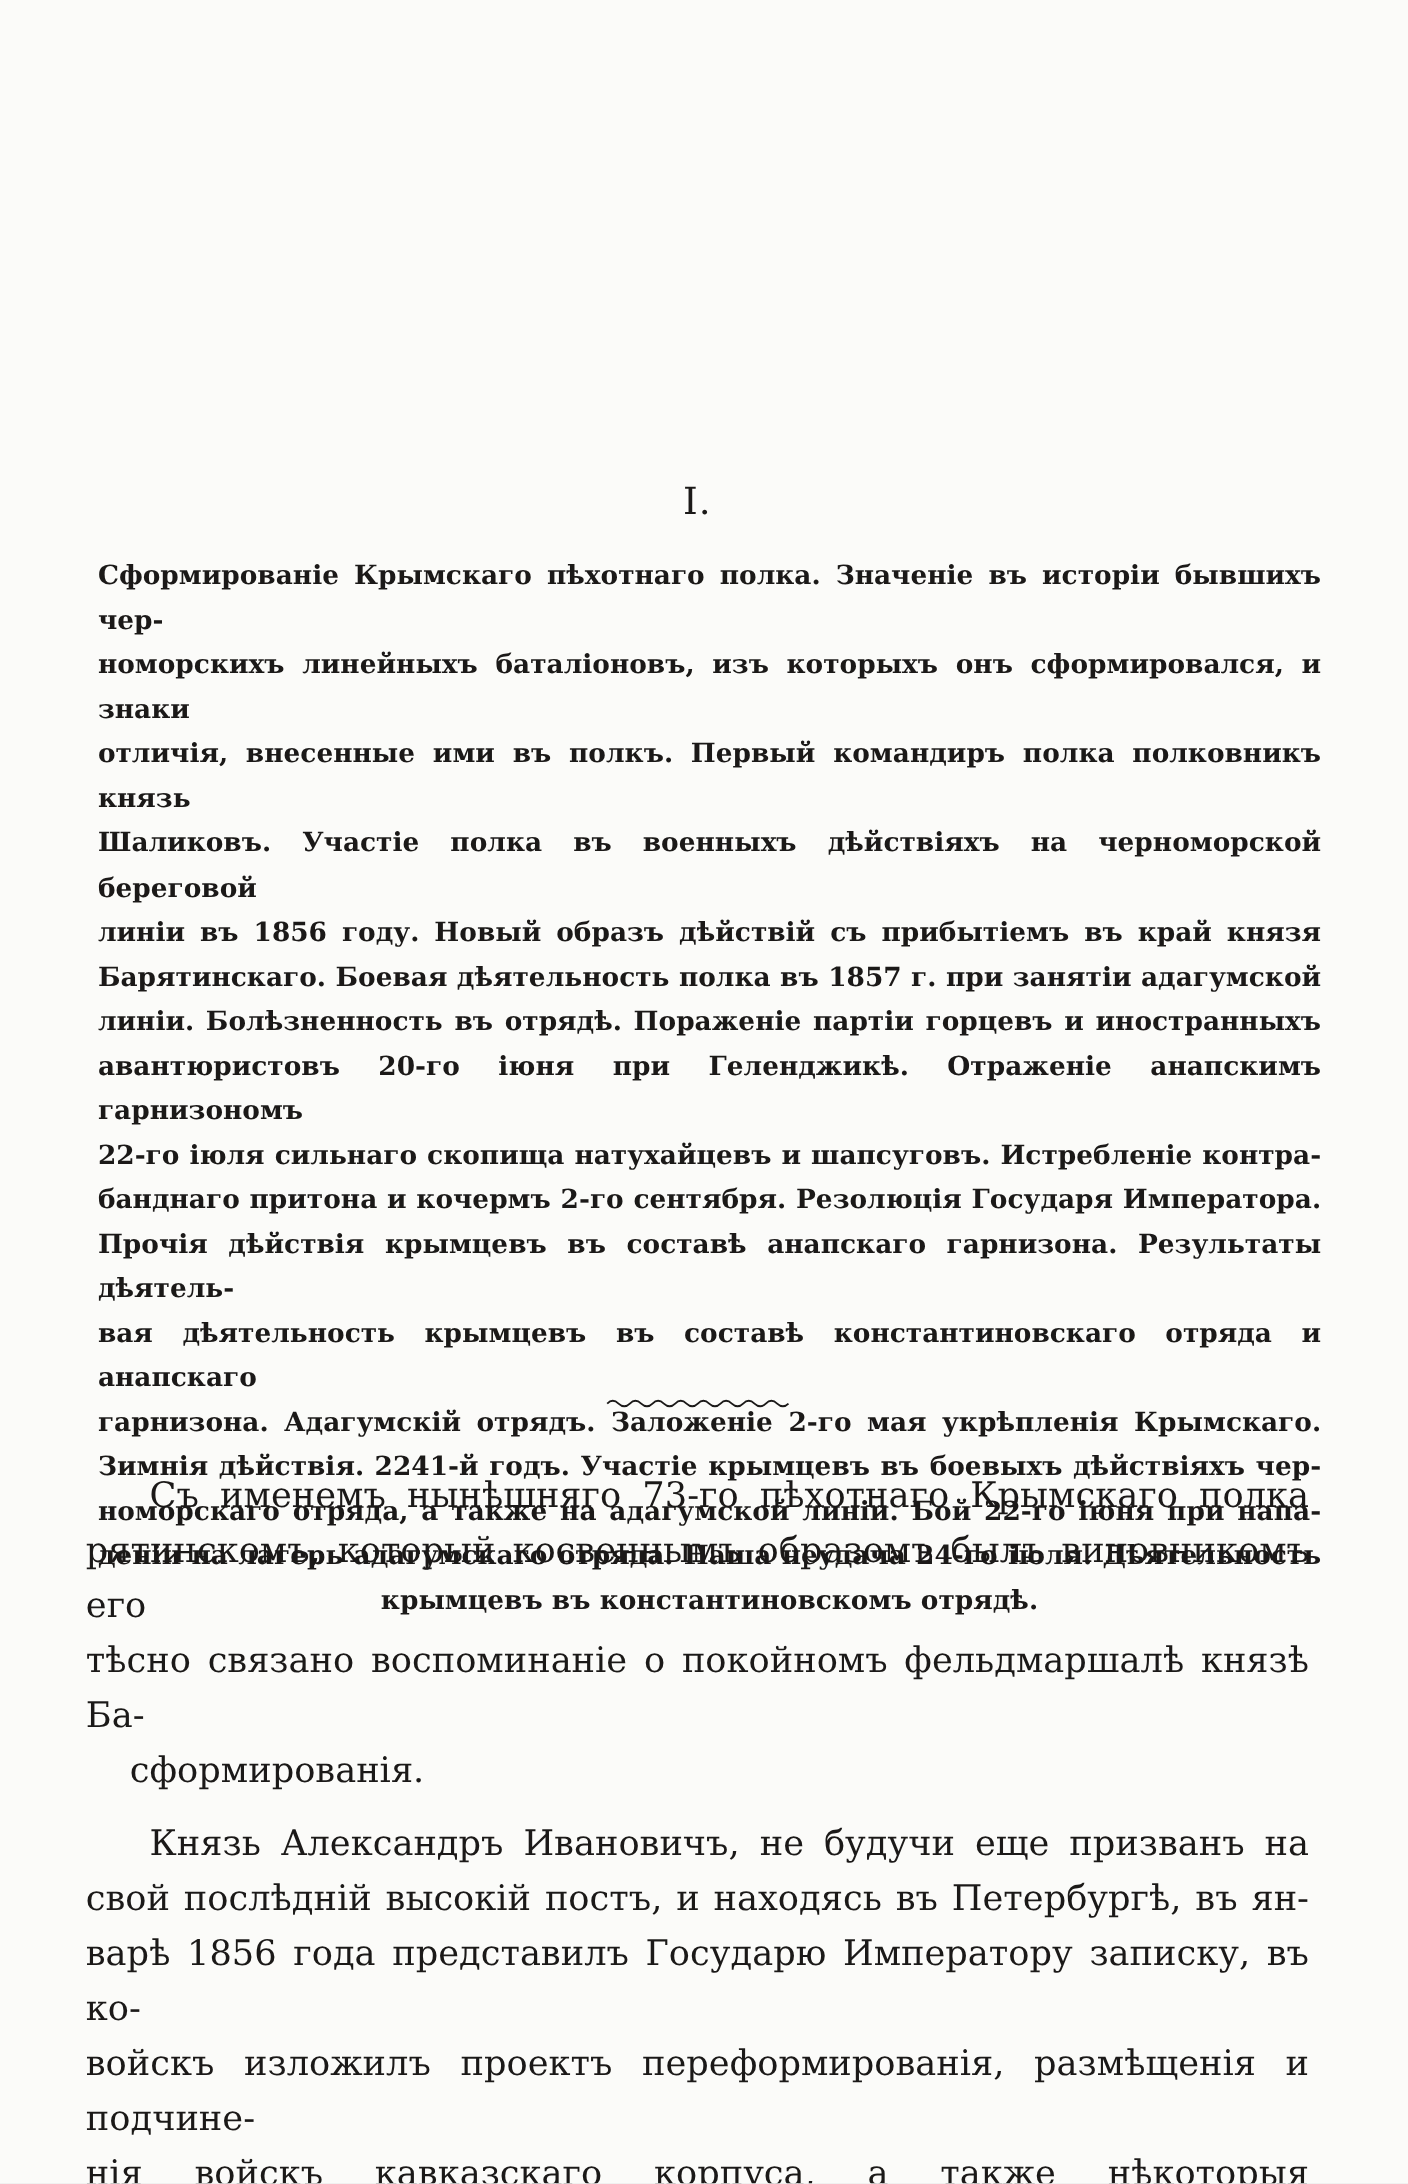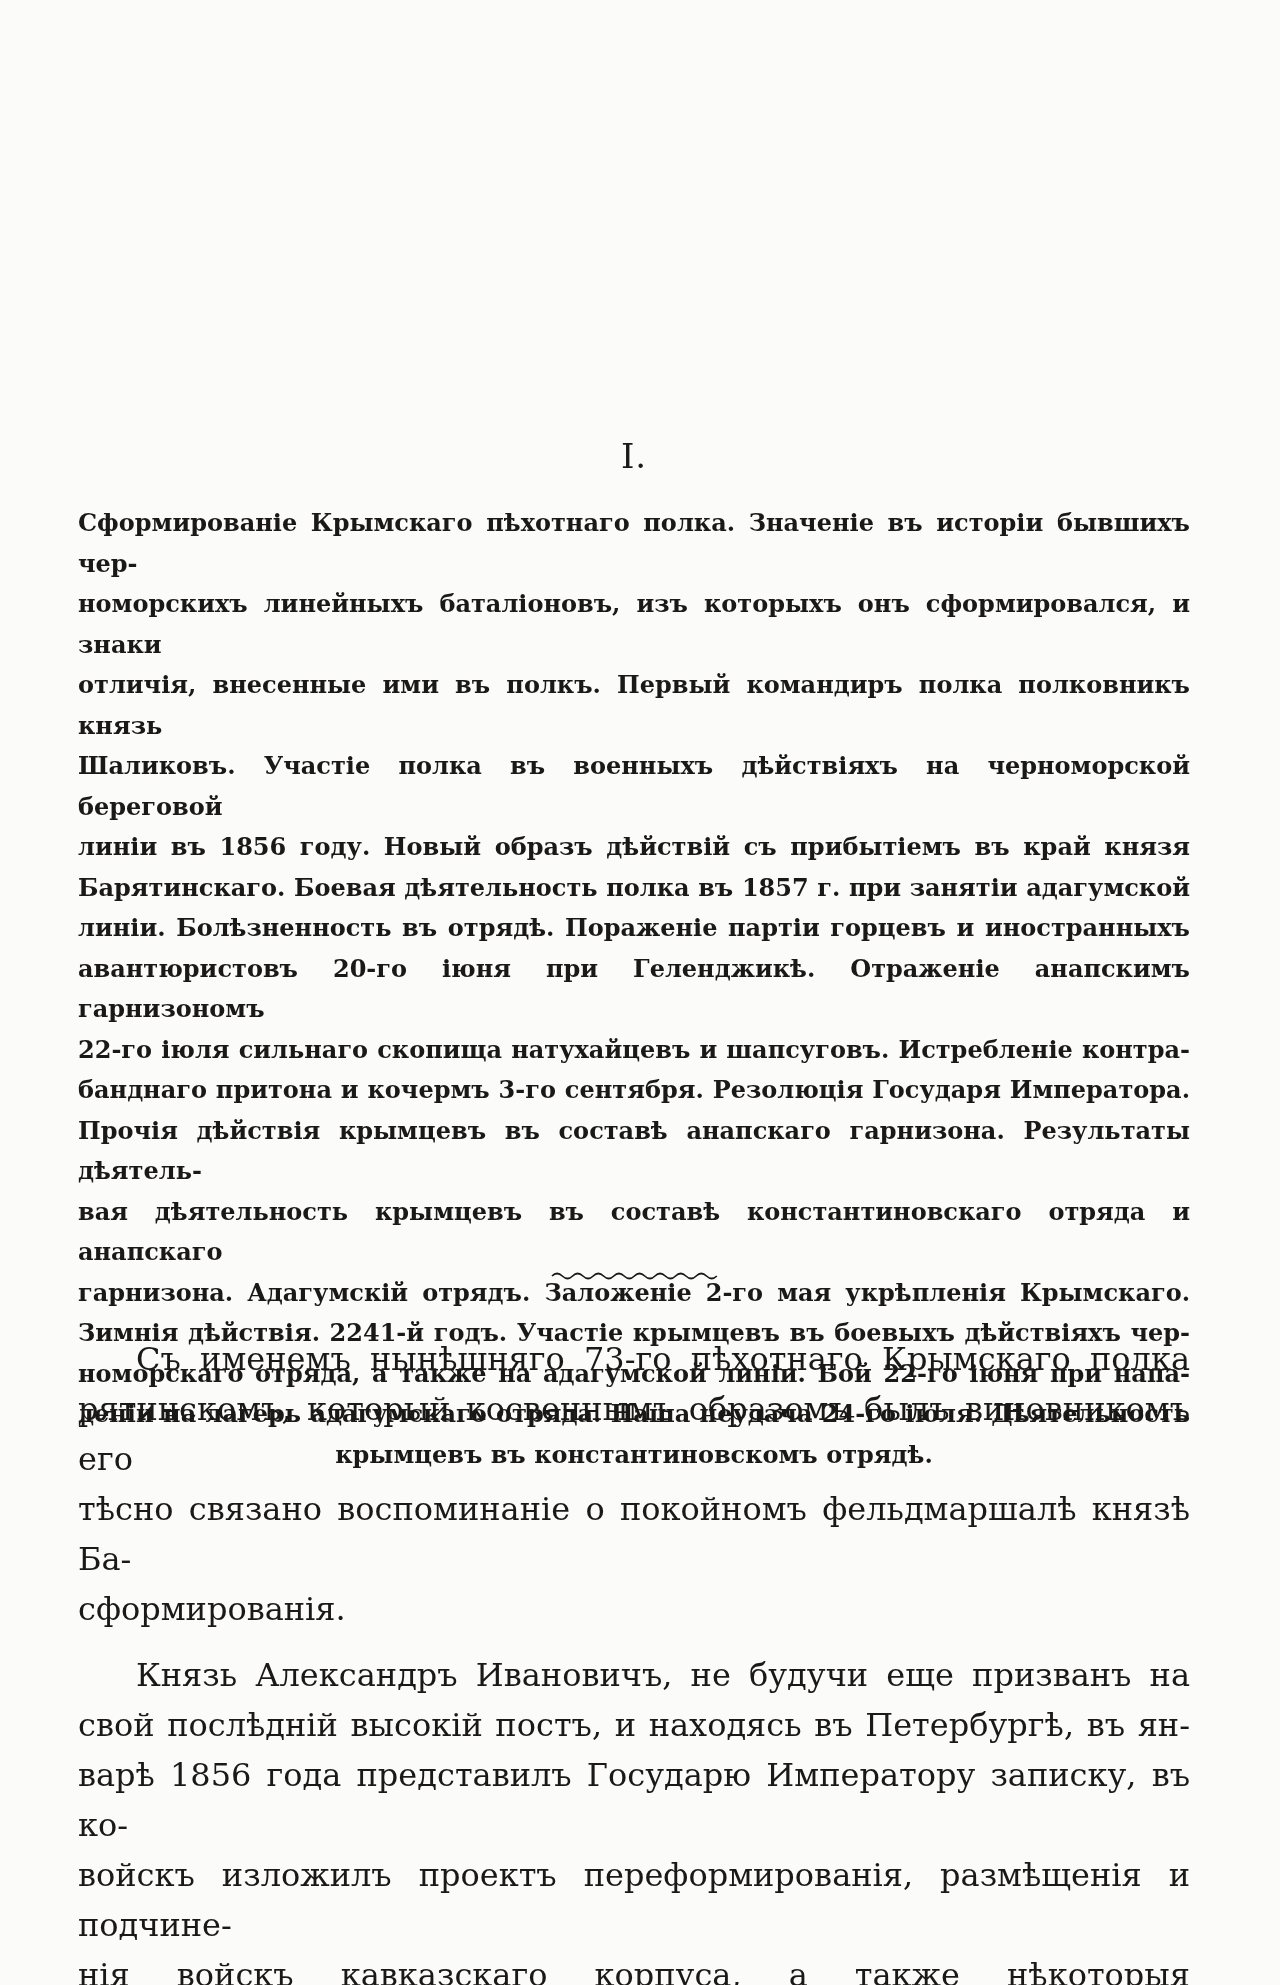--- a/index.html
+++ b/index.html
@@ -22,21 +22,21 @@
     top: 436px;
     left: 78px;
     width: 1112px;
     text-align: center;
     font-size: 34px;
     letter-spacing: 1px;
   }
   .synopsis {
     position: absolute;
     top: 503px;
-    left: 78px;
+    left: 89px;
     width: 1112px;
     font-weight: bold;
     font-size: 24px;
   }
   .syn-line {
     line-height: 40.5px;
     text-align: justify;
     text-align-last: justify;
     white-space: normal;
   }
@@ -66,40 +66,41 @@
     text-align: justify;
     text-align-last: justify;
   }
   .body-line.indent {
     text-indent: 58px;
     margin-top: 16px;
   }
   .body-line.short {
     text-align: left;
     text-align-last: left;
+    margin-left: 40px;
   }
 </style>
 </head>
 <body>
 
 <div class="sheet">
 
   <div class="chapter-heading">I.</div>
 
   <div class="synopsis">
     <div class="syn-line">Сформированіе Крымскаго пѣхотнаго полка. Значеніе въ исторіи бывшихъ чер-</div>
     <div class="syn-line">номорскихъ линейныхъ баталіоновъ, изъ которыхъ онъ сформировался, и знаки</div>
     <div class="syn-line">отличія, внесенные ими въ полкъ. Первый командиръ полка полковникъ князь</div>
     <div class="syn-line">Шаликовъ. Участіе полка въ военныхъ дѣйствіяхъ на черноморской береговой</div>
     <div class="syn-line">линіи въ 1856 году. Новый образъ дѣйствій съ прибытіемъ въ край князя</div>
     <div class="syn-line">Барятинскаго. Боевая дѣятельность полка въ 1857 г. при занятіи адагумской</div>
     <div class="syn-line">линіи. Болѣзненность въ отрядѣ. Пораженіе партіи горцевъ и иностранныхъ</div>
     <div class="syn-line">авантюристовъ 20-го іюня при Геленджикѣ. Отраженіе анапскимъ гарнизономъ</div>
     <div class="syn-line">22-го іюля сильнаго скопища натухайцевъ и шапсуговъ. Истребленіе контра-</div>
-    <div class="syn-line">банднаго притона и кочермъ 3-го сентября. Резолюція Государя Императора.</div>
+    <div class="syn-line">банднаго притона и кочермъ 2-го сентября. Резолюція Государя Императора.</div>
     <div class="syn-line">Прочія дѣйствія крымцевъ въ составѣ анапскаго гарнизона. Результаты дѣятель-</div>
     <div class="syn-line">вая дѣятельность крымцевъ въ составѣ константиновскаго отряда и анапскаго</div>
     <div class="syn-line">гарнизона. Адагумскій отрядъ. Заложеніе 2-го мая укрѣпленія Крымскаго.</div>
     <div class="syn-line">Зимнія дѣйствія. 2241-й годъ. Участіе крымцевъ въ боевыхъ дѣйствіяхъ чер-</div>
     <div class="syn-line">номорскаго отряда, а также на адагумской линіи. Бой 22-го іюня при напа-</div>
     <div class="syn-line">деніи на лагерь адагумскаго отряда. Наша неудача 24-го іюля. Дѣятельность</div>
     <div class="syn-line center">крымцевъ въ константиновскомъ отрядѣ.</div>
   </div>
 
   <div class="divider">

